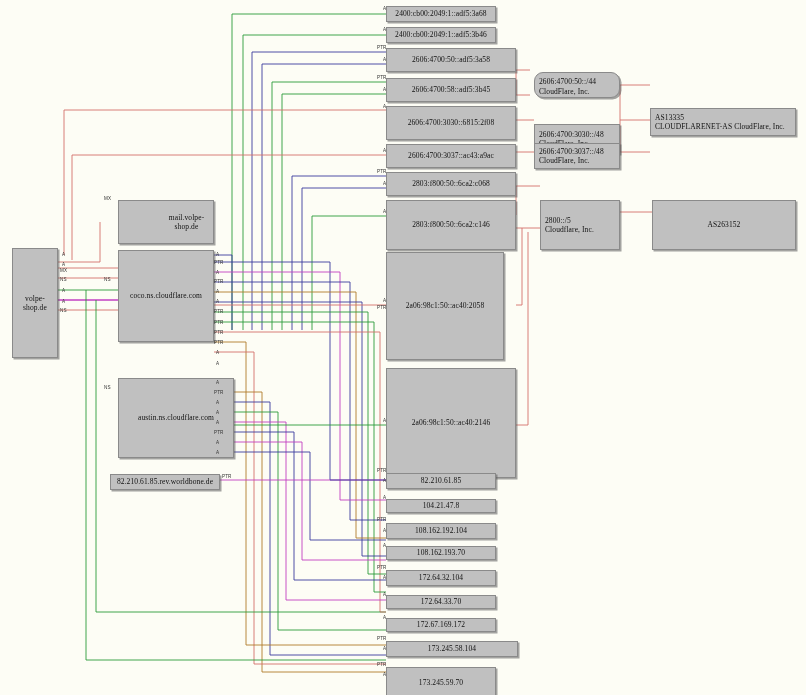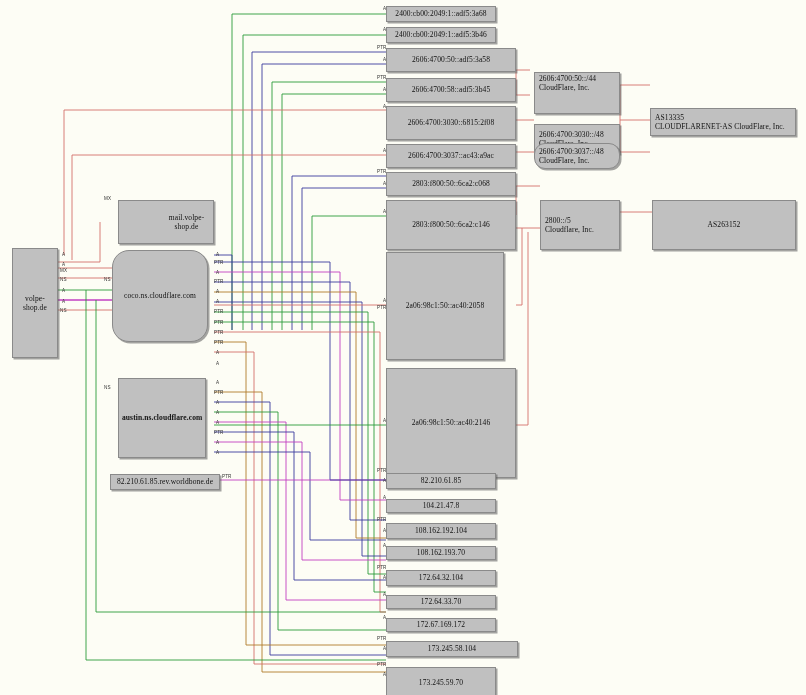--- a/index.html
+++ b/index.html
@@ -121,25 +121,25 @@
   </svg>
 
   <div class="node" style="left:12px;top:248px;width:46px;height:110px;">
     <span>volpe-shop.de</span>
   </div>
 
   <div class="node" style="left:118px;top:200px;width:96px;height:44px;padding-left:44px;">
     <span>mail.volpe-shop.de</span>
   </div>
 
-  <div class="node" style="left:112px;top:250px;width:96px;height:92px;border-radius:17px;">
+  <div class="node" style="left:118px;top:250px;width:96px;height:92px;">
     <span>coco.ns.cloudflare.com</span>
   </div>
 
-  <div class="node" style="left:118px;top:378px;width:88px;height:80px;font-weight:bold;">
+  <div class="node" style="left:118px;top:378px;width:116px;height:80px;">
     <span>austin.ns.cloudflare.com</span>
   </div>
 
   <div class="node" style="left:110px;top:474px;width:110px;height:16px;">
     <span>82.210.61.85.rev.worldbone.de</span>
   </div>
 
   <div class="node" style="left:386px;top:6px;width:110px;height:16px;">
     <span>2400:cb00:2049:1::adf5:3a68</span>
     </div>
@@ -192,29 +192,29 @@
   <div class="node" style="left:386px;top:618px;width:110px;height:14px;">
     <span>172.67.169.172</span>
     </div>
   <div class="node" style="left:386px;top:641px;width:132px;height:16px;">
     <span>173.245.58.104</span>
     </div>
   <div class="node" style="left:386px;top:667px;width:110px;height:32px;">
     <span>173.245.59.70</span>
     </div>
 
-  <div class="node left-align" style="left:534px;top:72px;width:86px;height:42px;flex-direction:column;justify-content:flex-start;">
+  <div class="node left-align" style="left:534px;top:72px;width:86px;height:26px;flex-direction:column;justify-content:flex-end;border-radius:9px;">
     <span>2606:4700:50::/44</span>
     <span>CloudFlare, Inc.</span>
   </div>
   <div class="node left-align" style="left:534px;top:108px;width:86px;height:30px;flex-direction:column;justify-content:center;margin-top:16px;">
     <span>2606:4700:3030::/48</span>
     <span>CloudFlare, Inc.</span>
   </div>
-  <div class="node left-align" style="left:534px;top:143px;width:86px;height:26px;flex-direction:column;justify-content:center;border-radius:11px;">
+  <div class="node left-align" style="left:534px;top:143px;width:86px;height:26px;flex-direction:column;justify-content:center;">
     <span>2606:4700:3037::/48</span>
     <span>CloudFlare, Inc.</span>
   </div>
   <div class="node left-align" style="left:540px;top:200px;width:80px;height:50px;flex-direction:column;justify-content:center;">
     <span>2800::/5</span>
     <span>Cloudflare, Inc.</span>
   </div>
 
   <div class="node left-align" style="left:650px;top:108px;width:146px;height:28px;flex-direction:column;justify-content:center;">
     <span>AS13335</span>

